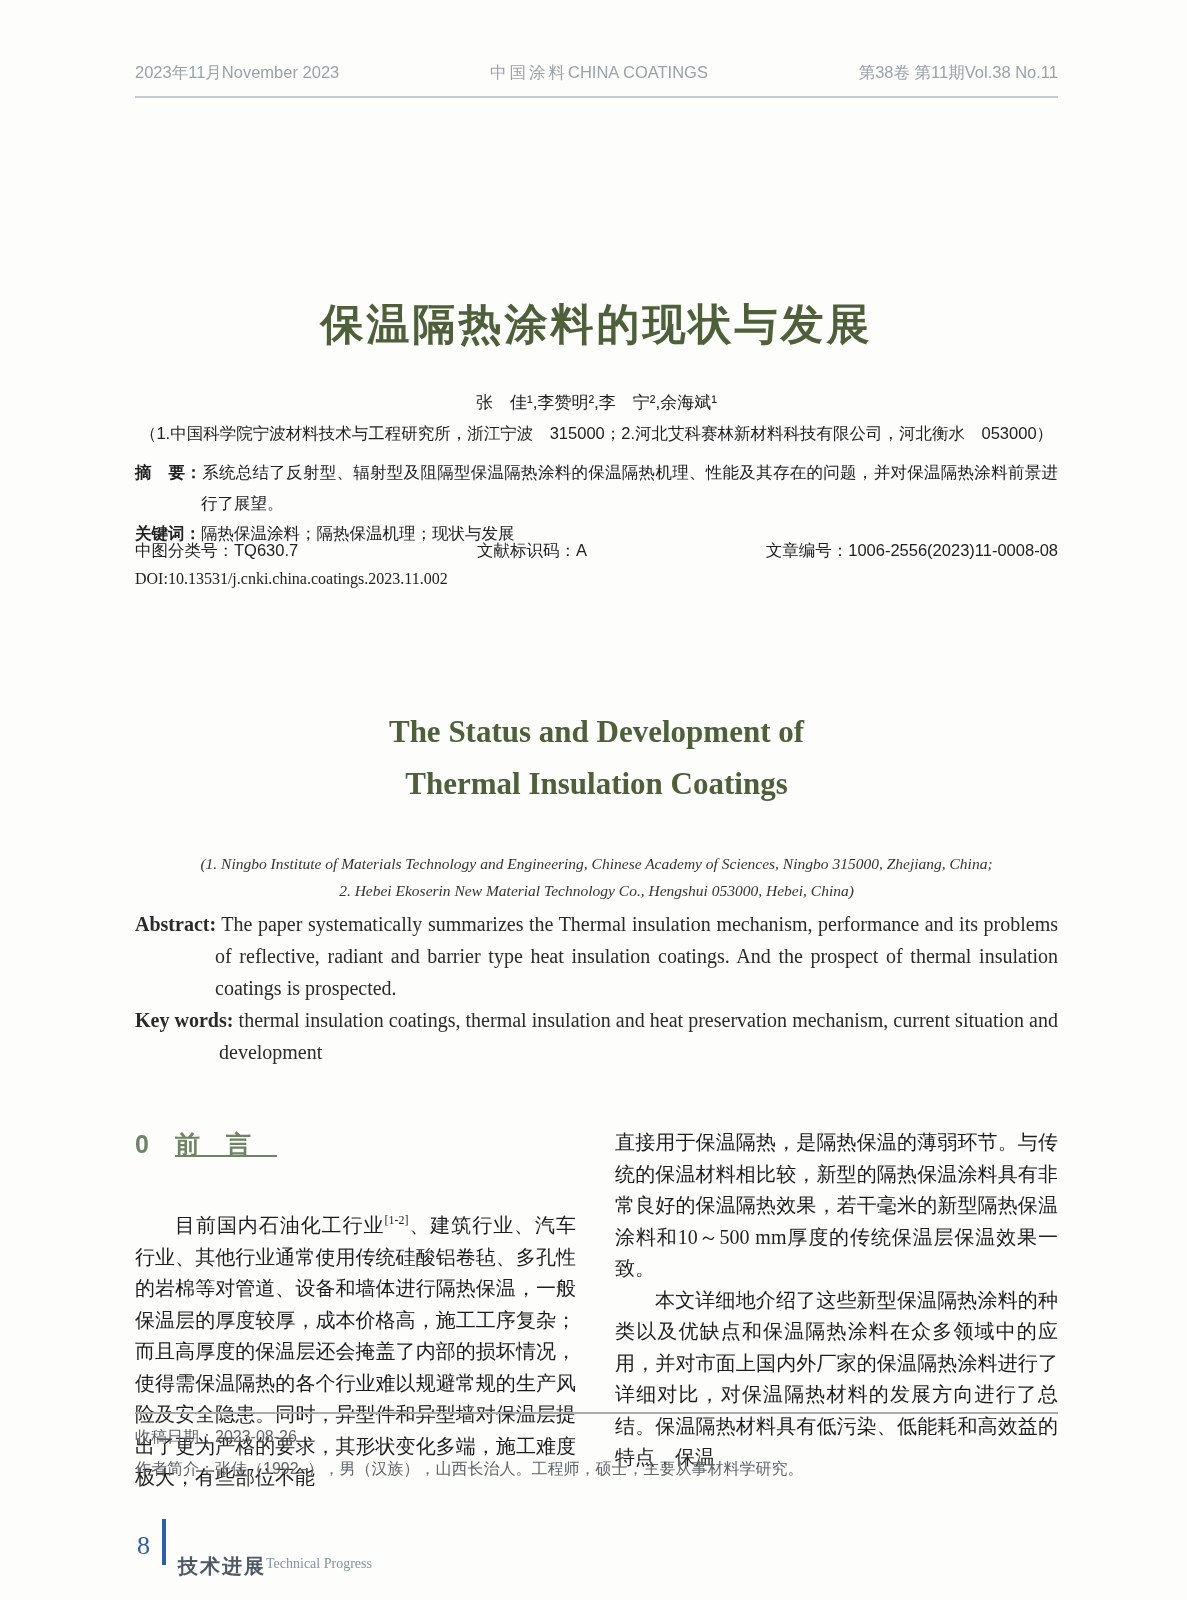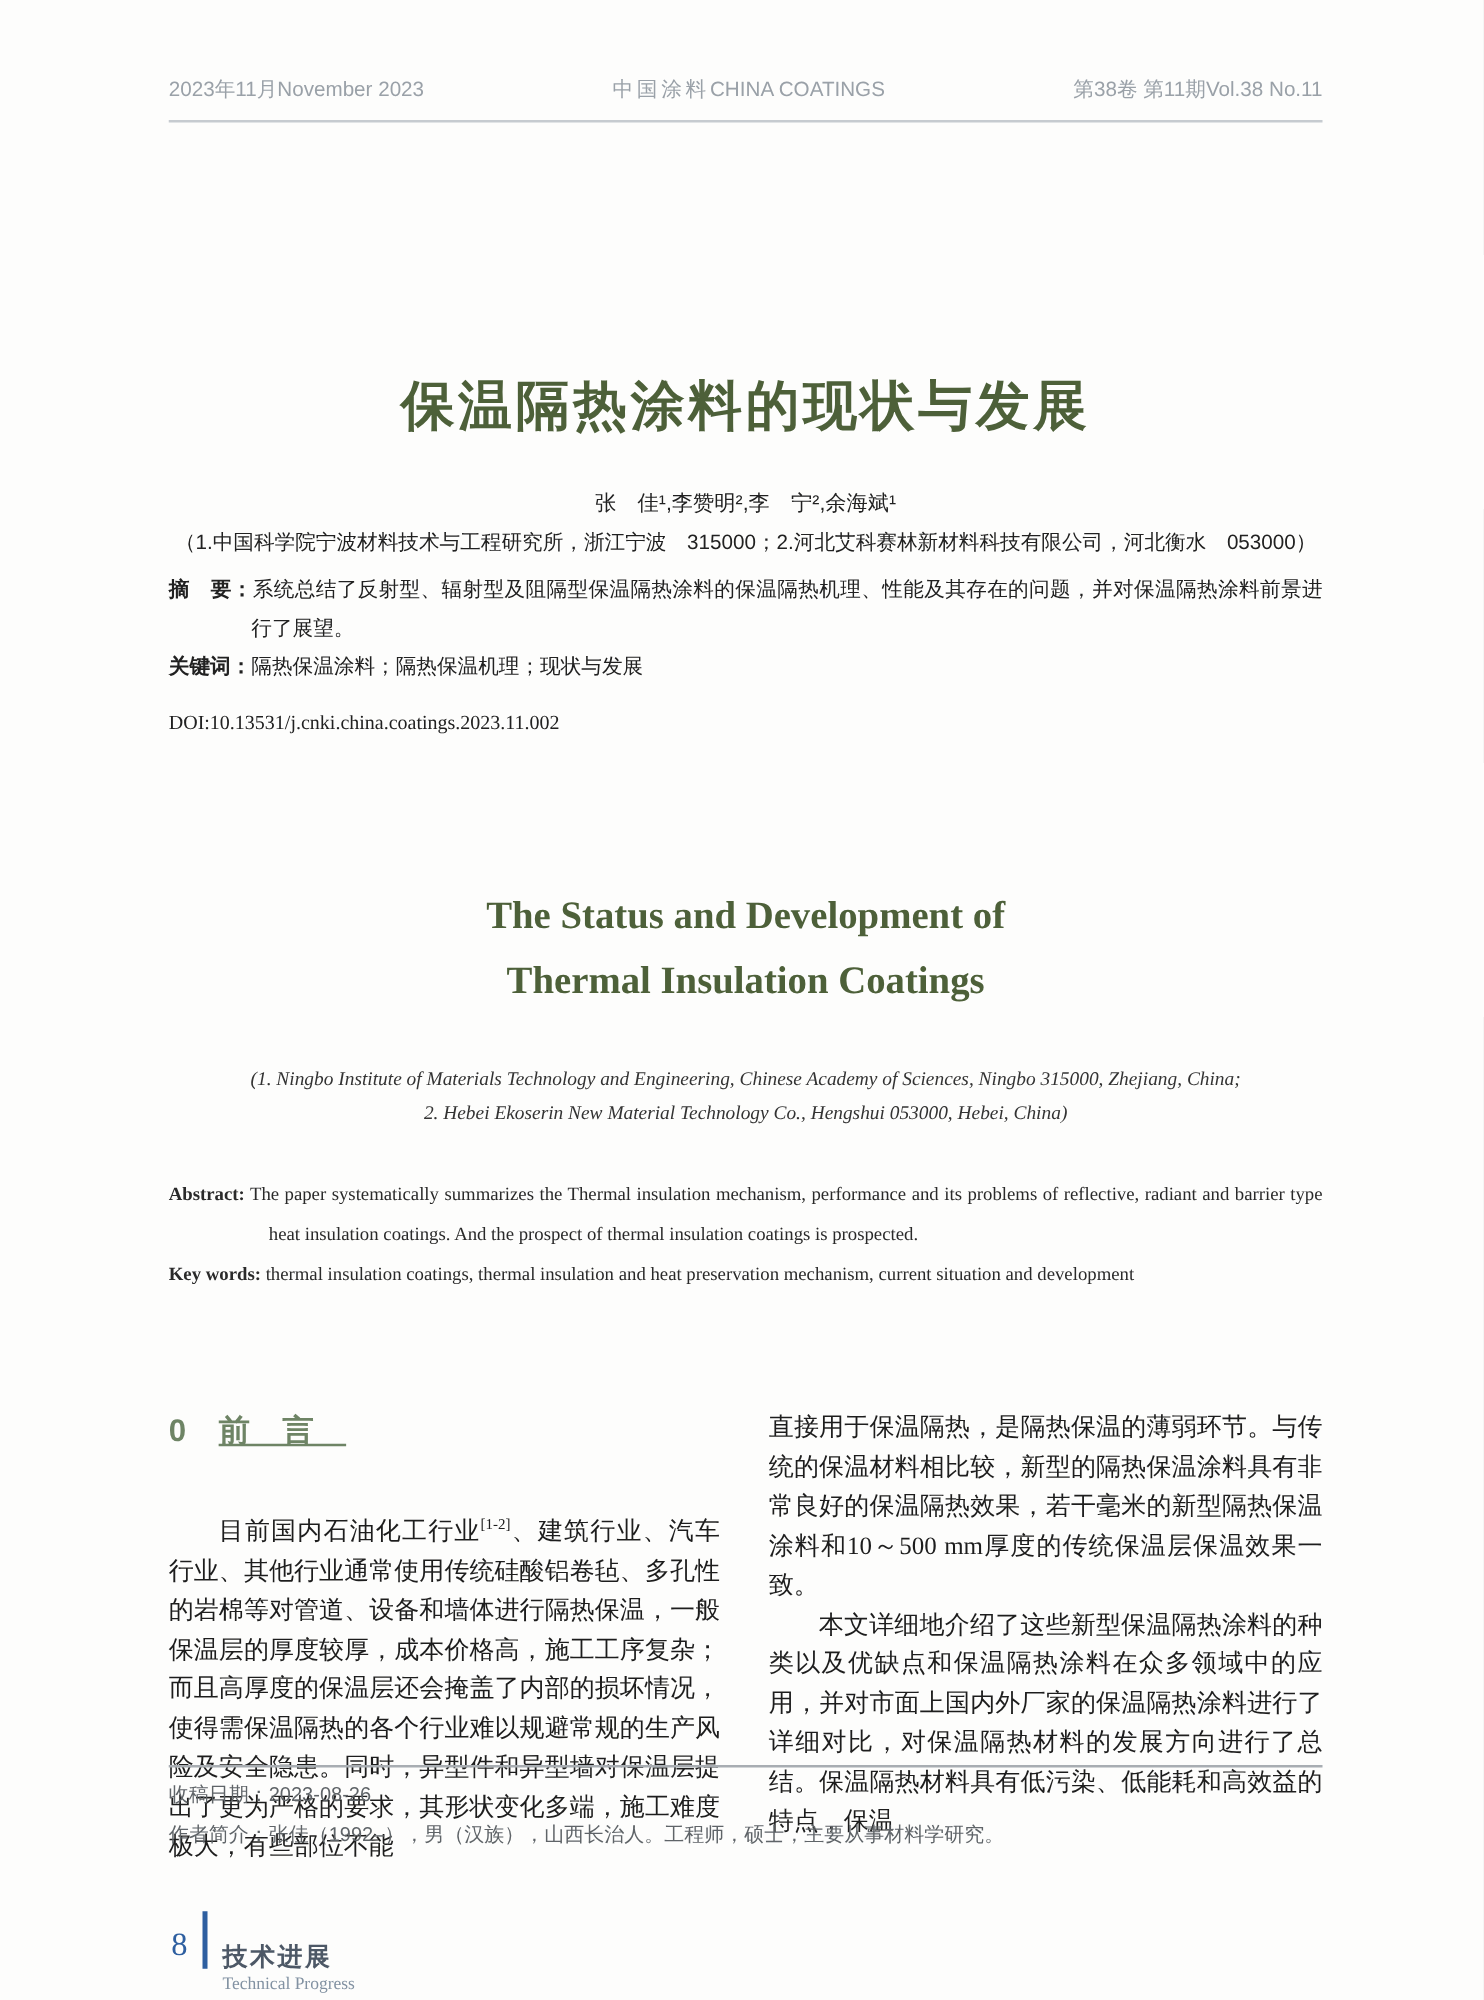--- a/index.html
+++ b/index.html
@@ -74,24 +74,23 @@
     text-align: center;
     font-family: "Liberation Serif", serif;
     font-style: italic;
     font-size: 15.5px;
     line-height: 27px;
     color: #333;
   }
   .abstract-en {
     top: 908px;
     font-family: "Liberation Serif", serif;
-    font-size: 15px;
+    font-size: 20px;
     line-height: 32px;
     color: #2a2a2a;
-    margin-top: 32px;
   }
   .hang-en { padding-left: 80px; text-indent: -80px; text-align: justify; }
   .hang-kw { padding-left: 84px; text-indent: -84px; text-align: justify; }
 
   
   .section-heading {
     top: 1128px;
     left: 135px;
     font-size: 25px;
     font-weight: bold;
@@ -135,21 +134,21 @@
     margin-right: 12px;
     align-self: center;
     padding-top: 8px;
   }
   .footer-bar {
     width: 4px;
     height: 46px;
     background: var(--footer-blue, #2e5fa0);
     margin-right: 12px;
   }
-  .footer-labels { display: flex; flex-direction: column; justify-content: center; margin-top: 48px; }
+  .footer-labels { display: flex; flex-direction: row; justify-content: center; margin-top: 48px; }
   .footer-cn {
     font-size: 20px;
     font-weight: bold;
     letter-spacing: 2px;
     color: var(--footer-dark, #4d5866);
     line-height: 24px;
   }
   .footer-en {
     font-family: "Liberation Serif", serif;
     font-size: 14px;
@@ -179,20 +178,25 @@
 
   <h1 class="abs content-w title-cn">保温隔热涂料的现状与发展</h1>
   <div class="abs content-w authors-cn">张　佳¹,李赞明²,李　宁²,余海斌¹</div>
   <div class="abs content-w affil-cn">（1.中国科学院宁波材料技术与工程研究所，浙江宁波　315000；2.河北艾科赛林新材料科技有限公司，河北衡水　053000）</div>
 
   <div class="abs content-w abstract-cn">
     <p class="hang-cn"><span class="lbl-b">摘　要：</span><span>系统总结了反射型、辐射型及阻隔型保温隔热涂料的保温隔热机理、性能及其存在的问题，并对保温隔热涂料前景进行了展望。</span></p>
     <p class="hang-cn"><span class="lbl-b">关键词：</span><span>隔热保温涂料；隔热保温机理；现状与发展</span></p>
   </div>
 
+  <div class="abs content-w meta-row">
+    <span>中图分类号：TQ630.7</span>
+    <span>文献标识码：A</span>
+    <span>文章编号：1006-2556(2023)11-0008-08</span>
+  </div>
   <div class="abs content-w doi">DOI:10.13531/j.cnki.china.coatings.2023.11.002</div>
 
   <div class="abs content-w title-en">
     <div>The Status and Development of</div>
     <div>Thermal Insulation Coatings</div>
   </div>
   <div class="abs content-w affil-en">
     <div>(1. Ningbo Institute of Materials Technology and Engineering, Chinese Academy of Sciences, Ningbo 315000, Zhejiang, China;</div>
     <div>2. Hebei Ekoserin New Material Technology Co., Hengshui 053000, Hebei, China)</div>
   </div>

